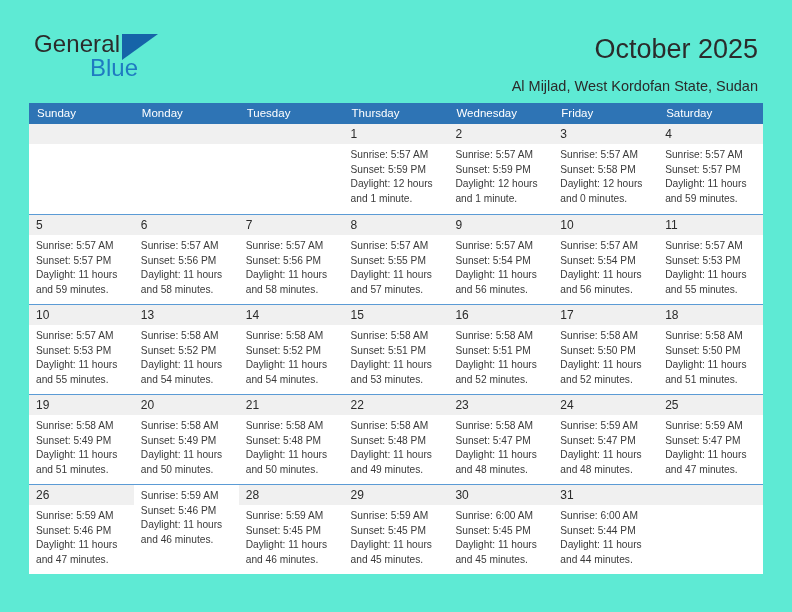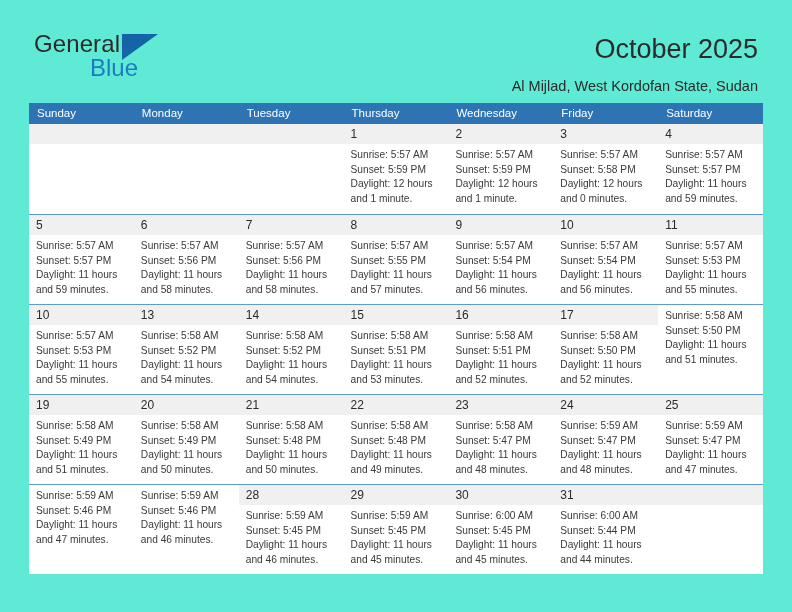--- a/index.html
+++ b/index.html
@@ -317,20 +317,21 @@
           <div class="cell">
             <div class="daynum-bar">17</div>
             <div class="info">
               <div>Sunrise: 5:58 AM</div>
               <div>Sunset: 5:50 PM</div>
               <div>Daylight: 11 hours</div>
               <div>and 52 minutes.</div>
             </div>
           </div>
           <div class="cell">
+            <div class="daynum-bar">18</div>
             <div class="info">
               <div>Sunrise: 5:58 AM</div>
               <div>Sunset: 5:50 PM</div>
               <div>Daylight: 11 hours</div>
               <div>and 51 minutes.</div>
             </div>
           </div>
         </div>
         <div class="week">
           <div class="cell">
@@ -392,20 +393,21 @@
             <div class="info">
               <div>Sunrise: 5:59 AM</div>
               <div>Sunset: 5:47 PM</div>
               <div>Daylight: 11 hours</div>
               <div>and 47 minutes.</div>
             </div>
           </div>
         </div>
         <div class="week">
           <div class="cell">
+            <div class="daynum-bar">26</div>
             <div class="info">
               <div>Sunrise: 5:59 AM</div>
               <div>Sunset: 5:46 PM</div>
               <div>Daylight: 11 hours</div>
               <div>and 47 minutes.</div>
             </div>
           </div>
           <div class="cell">
             <div class="info">
               <div>Sunrise: 5:59 AM</div>

